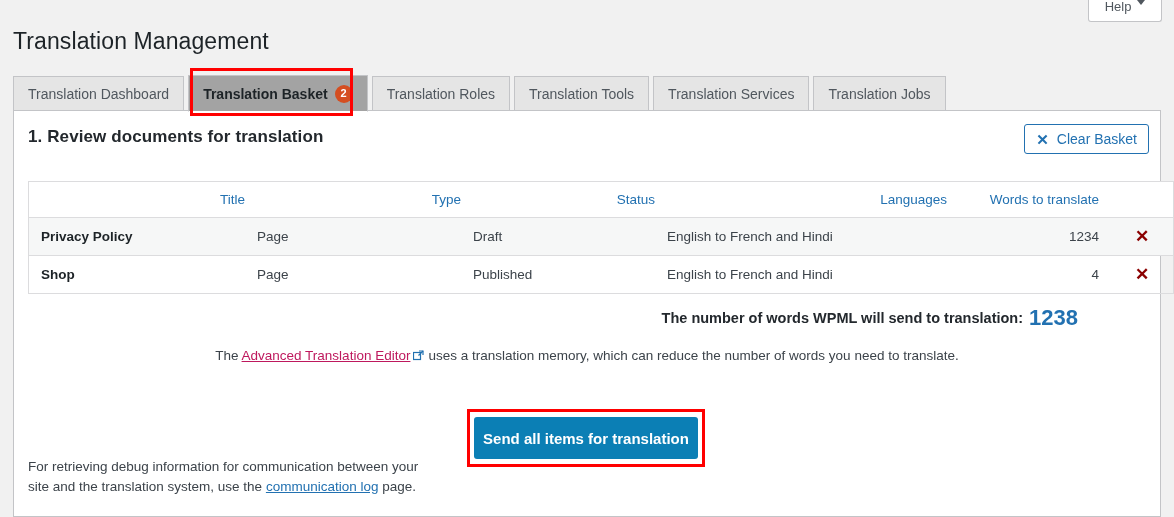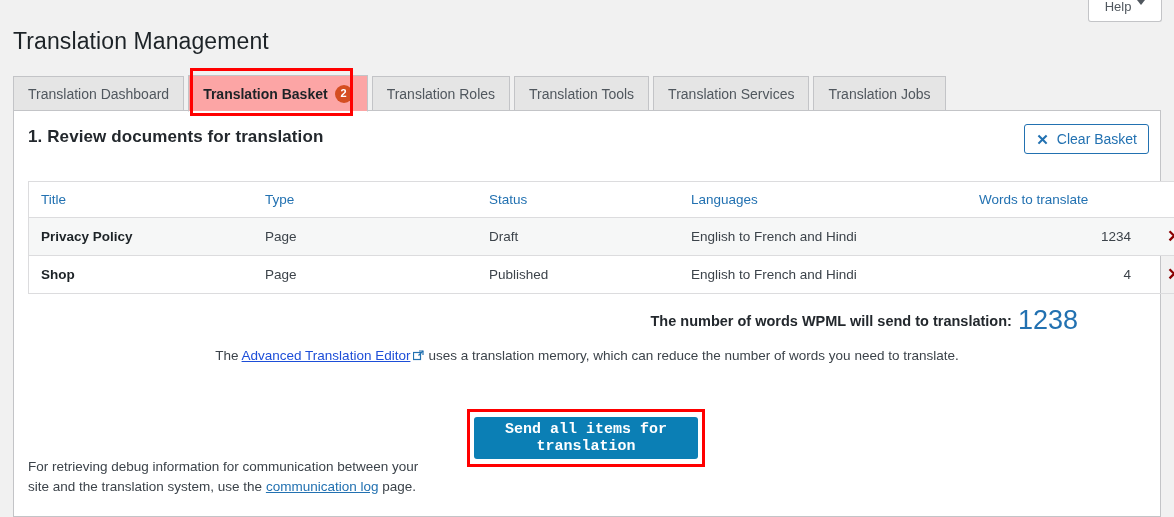--- a/index.html
+++ b/index.html
@@ -76,21 +76,21 @@
     margin-right: 4px;
     font-size: 14px;
     color: #50575e;
     background: #e5e5e5;
     border: 1px solid #c3c4c7;
     border-bottom: none;
     line-height: 1;
     white-space: nowrap;
   }
   .tab.active {
-    background: #fca5a5;
+    background: #a3a3a3;
     color: #1d2327;
     font-weight: bold;
     height: 37px;
     border-bottom: 1px solid #fff;
     margin-bottom: -1px;
     position: relative;
     z-index: 3;
     margin-top: 45px;
   }
   .tab-badge {
@@ -175,24 +175,24 @@
     position: absolute;
     left: 14px;
     top: 70px;
     width: 1118px;
     border-collapse: collapse;
     table-layout: fixed;
     font-size: 13.5px;
     border: 1px solid #dcdcde;
   }
   .basket-table th {
-    text-align: left;
+    text-align: right;
     font-weight: normal;
     color: #2271b1;
-    padding: 10px 0 10px 12px;
+    padding: 10px 0 10px 4px;
     border-bottom: 1px solid #dcdcde;
     background: #fff;
     font-size: 13.5px;
   }
   .basket-table td {
     padding: 10px 0 10px 12px;
     color: #3c434a;
     border-bottom: 1px solid #dcdcde;
     font-size: 13.5px;
     margin-left: 40px;
@@ -227,38 +227,38 @@
     display: flex;
     align-items: center;
     gap: 6px;
   }
   .word-summary-label {
     font-size: 14.5px;
     font-weight: bold;
     color: #23282d;
   }
   .word-summary-value {
-    font-size: 27px;
+    font-size: 22px;
     color: #2271b1;
-    font-weight: 400;
+    font-weight: 700;
     line-height: 1;
   }
 
   
   .ate-note {
     position: absolute;
     left: 0;
     right: 0;
     top: 237px;
     text-align: center;
     font-size: 13.5px;
     color: #3c434a;
   }
   .ate-note a {
-    color: #1d4ed8;
+    color: #be185d;
     text-decoration: underline;
   }
   .ext-link-icon {
     display: inline-block;
     width: 11px;
     height: 11px;
     position: relative;
     margin: 0 4px 0 3px;
     vertical-align: -1px;
   }
@@ -278,21 +278,21 @@
   .send-button {
     position: absolute;
     left: 474px;
     top: 417px;
     width: 224px;
     height: 42px;
     background: #0b7fb5;
     color: #fff;
     border: none;
     border-radius: 3px;
-    font-family: Liberation Mono, monospace;
+    font-family: Liberation Sans, sans-serif;
     font-size: 15px;
     font-weight: bold;
     cursor: pointer;
     z-index: 4;
   }
 
   
   .footer-note {
     position: absolute;
     left: 14px;

